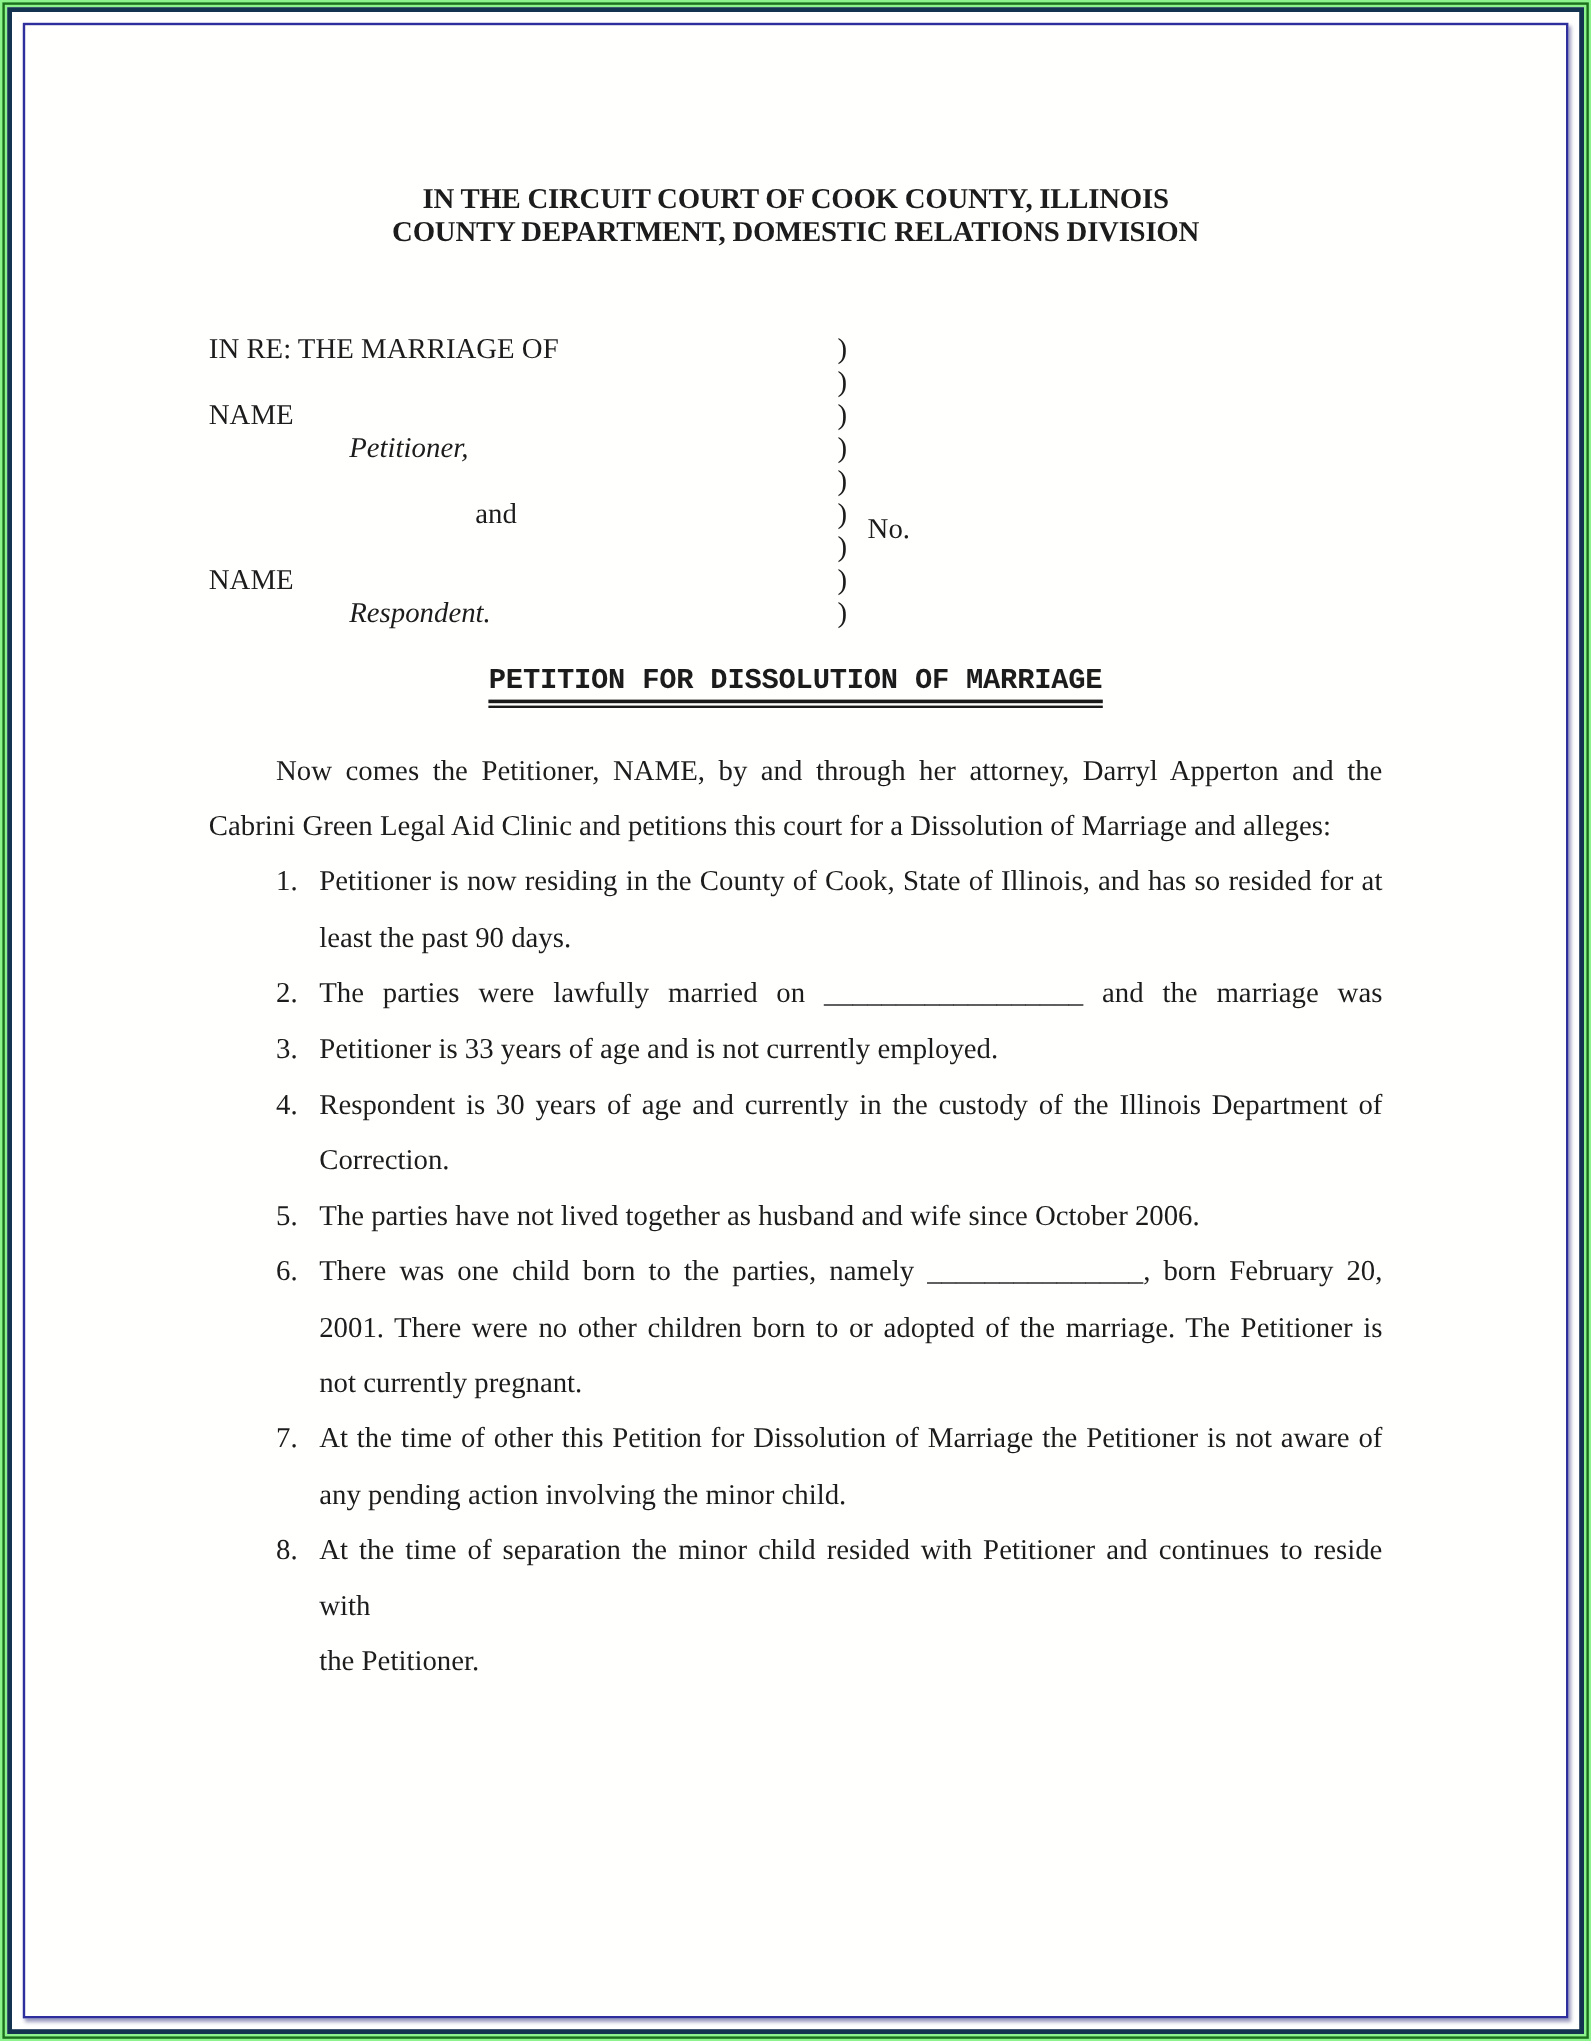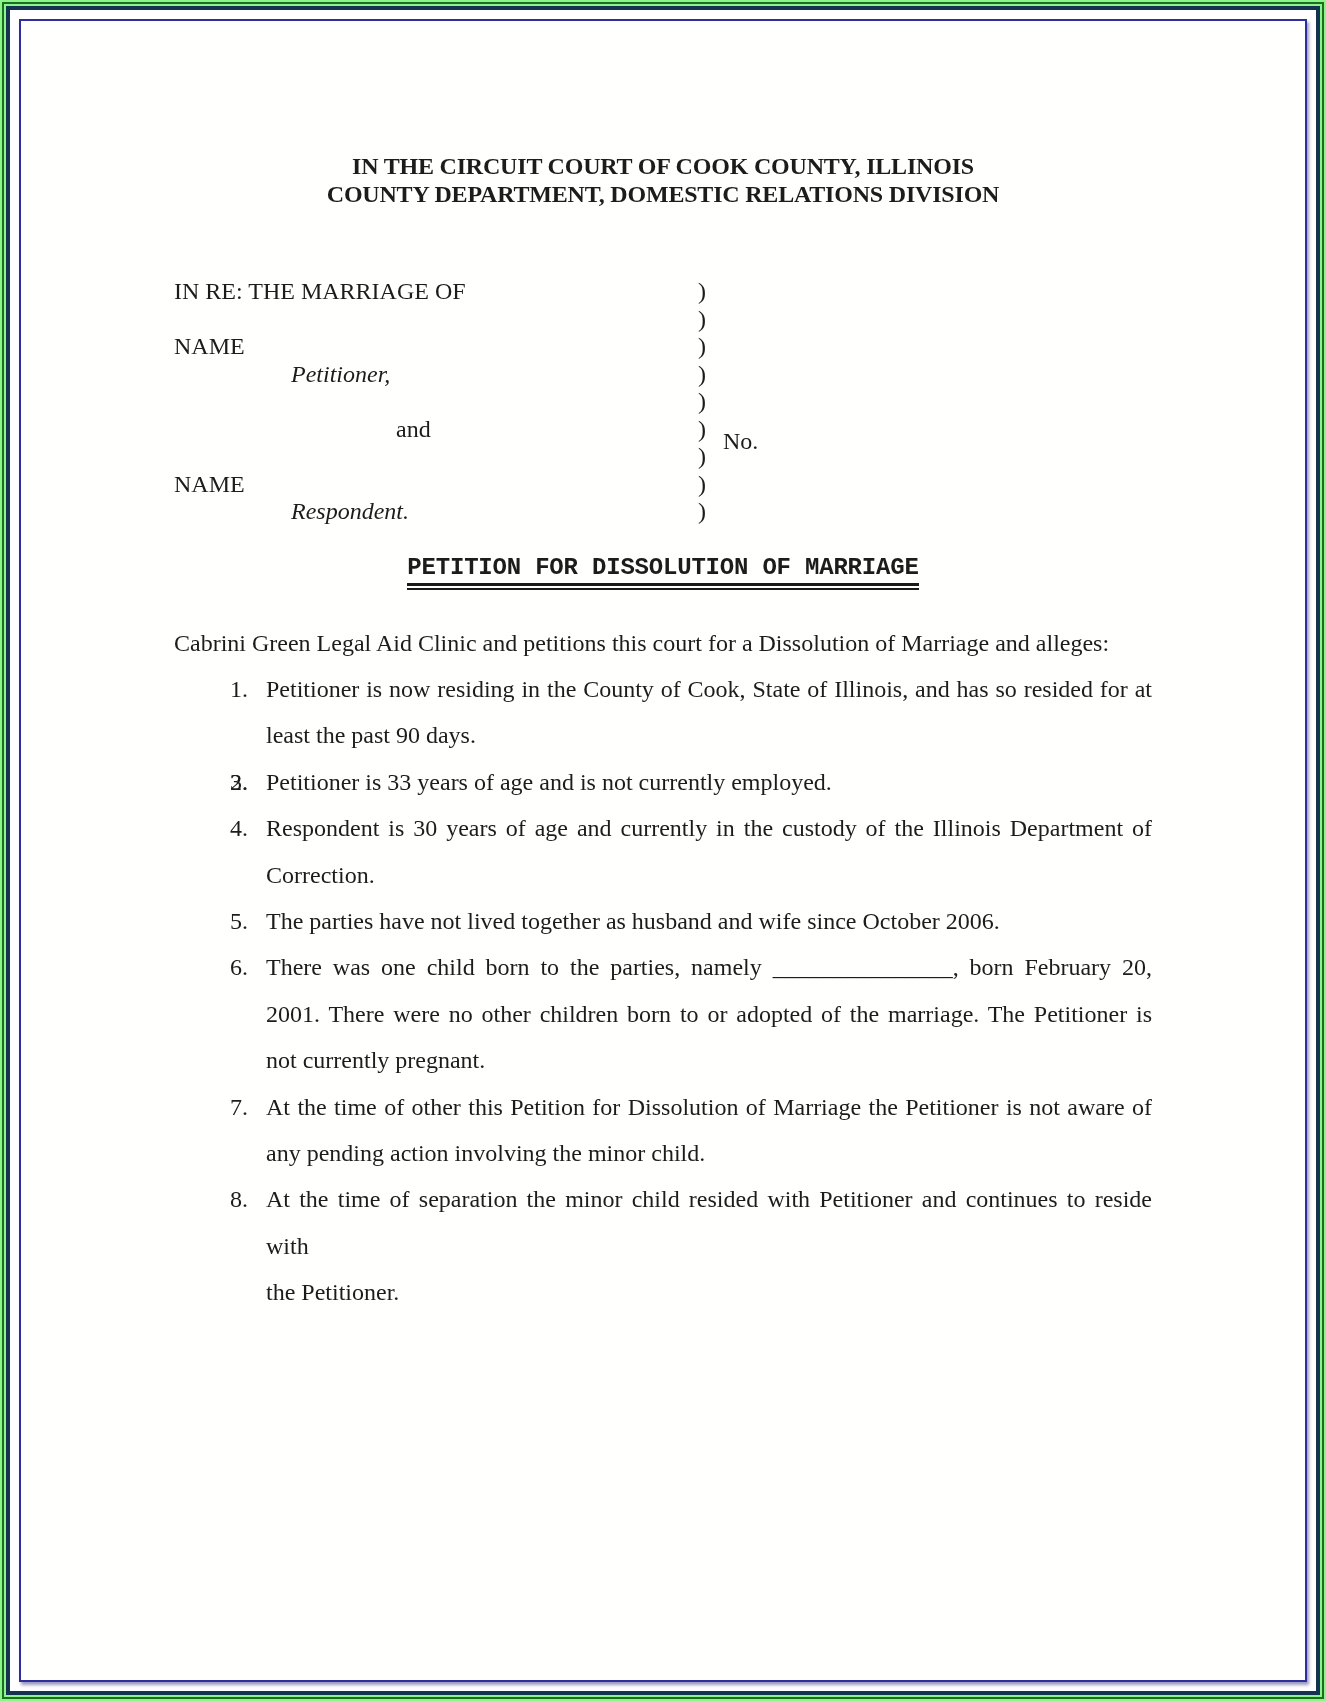--- a/index.html
+++ b/index.html
@@ -101,31 +101,33 @@
             </div>
           </div>
 
           <div class="doc-title">
             <span class="tu-outer"><span class="tu-inner">PETITION FOR DISSOLUTION OF MARRIAGE</span></span>
           </div>
 
           <div class="bodytext">
 
             <div class="intro">
+              <div class="bline jline indent-first">Now comes the Petitioner, NAME, by and through her attorney, Darryl Apperton and the</div>
               <div class="bline">Cabrini Green Legal Aid Clinic and petitions this court for a Dissolution of Marriage and alleges:</div>
             </div>
 
             <div class="item">
               <span class="num">1.</span>
               <div class="bline iline jline">Petitioner is now residing in the County of Cook, State of Illinois, and has so resided for at</div>
               <div class="bline iline">least the past 90 days.</div>
             </div>
 
             <div class="item">
               <span class="num">2.</span>
+              <div class="bline iline jline">The parties were lawfully married on __________________ and the marriage was</div>
             </div>
 
             <div class="item">
               <span class="num">3.</span>
               <div class="bline iline">Petitioner is 33 years of age and is not currently employed.</div>
             </div>
 
             <div class="item">
               <span class="num">4.</span>
               <div class="bline iline jline">Respondent is 30 years of age and currently in the custody of the Illinois Department of</div>

